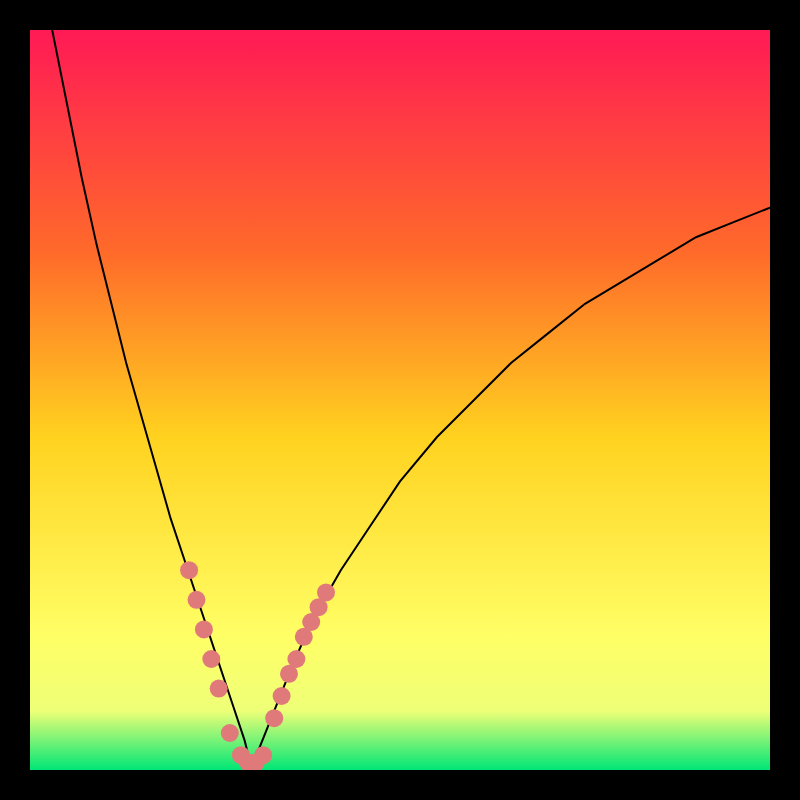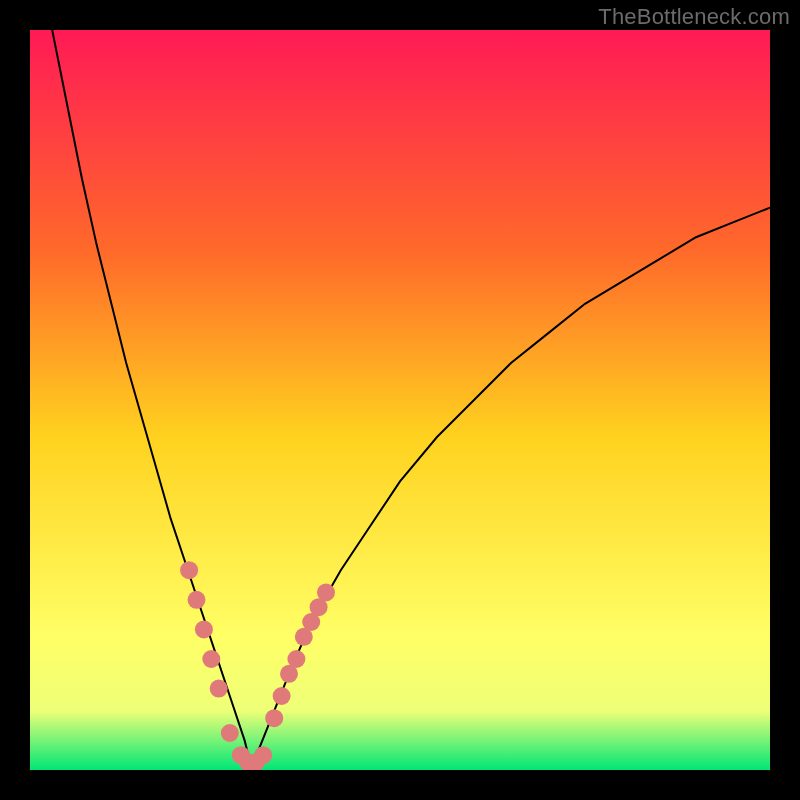--- a/index.html
+++ b/index.html
@@ -35,21 +35,20 @@
     width: 740px;
     height: 740px;
     background: #000;
   }
   svg { display: block; }
 </style>
 </head>
 <body>
 <div class="frame">
 
-  <div class="watermark">TheBottleneck.com</div>
 
   <div class="plot-wrap">
     <svg id="chart-svg" width="740" height="740" viewBox="0 0 740 740">
       <defs>
         <linearGradient id="bg-grad" x1="0" y1="0" x2="0" y2="1">
           <stop id="g0" offset="0%" stop-color="#ff1a55"></stop>
           <stop id="g1" offset="30%" stop-color="#ff6a2a"></stop>
           <stop id="g2" offset="55%" stop-color="#ffd21f"></stop>
           <stop id="g3" offset="82%" stop-color="#ffff66"></stop>
           <stop id="g4" offset="92%" stop-color="#eeff77"></stop>

